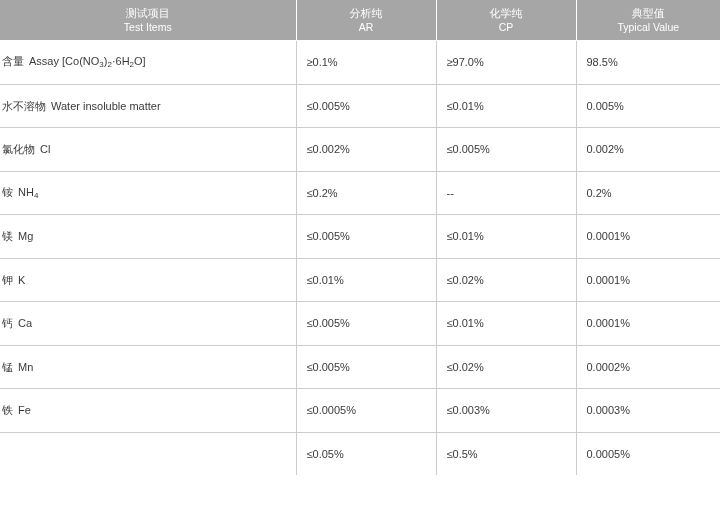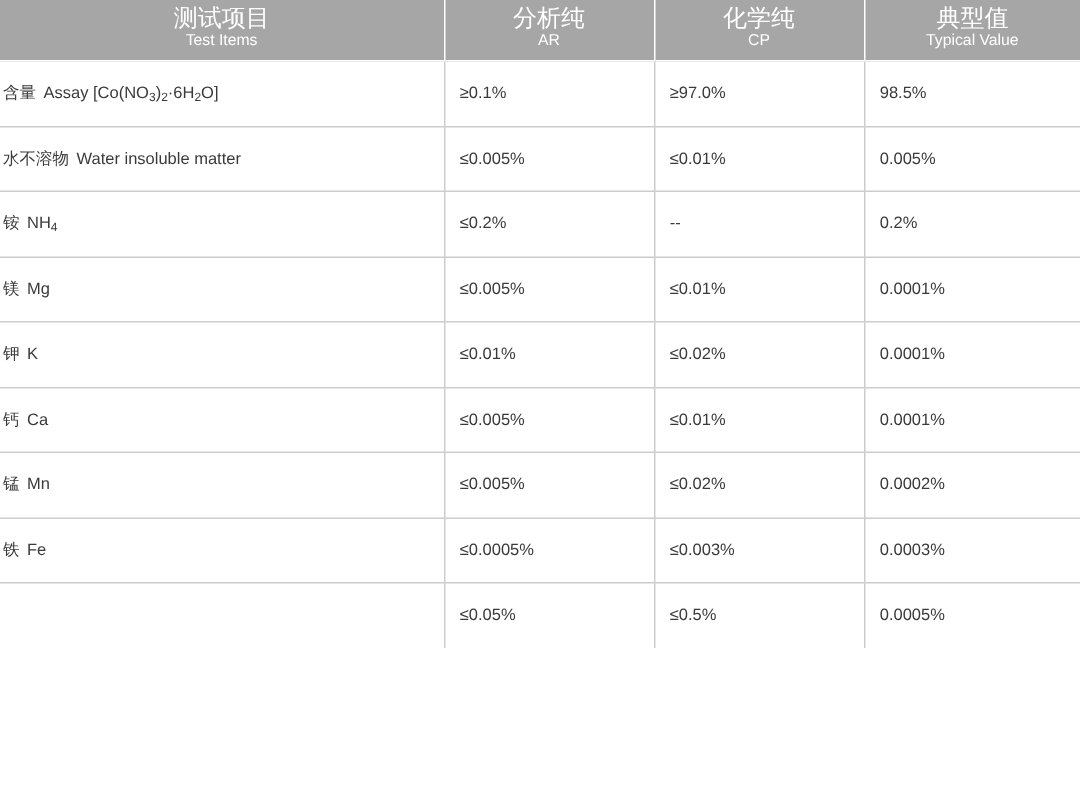--- a/index.html
+++ b/index.html
@@ -34,21 +34,21 @@
     border: 1px solid #ffffff;
     border-top: none;
     text-align: center;
     vertical-align: middle;
     padding: 2px 4px;
   }
   thead th.first { border-left: none; }
   thead th.last { border-right: none; margin-top: 37px; }
   thead th .cn {
     display: block;
-    font-size: 16px;
+    font-size: 11px;
   }
   thead th .en {
     display: block;
     font-size: 10.5px;
   }
 
   tbody td {
     border: 1px solid #cccccc;
     font-size: 11px;
     line-height: 14px;
@@ -110,20 +110,26 @@
         <td>≥97.0%</td>
         <td>98.5%</td>
       </tr>
       <tr>
         <td class="item"><span>水不溶物</span><span class="sp"></span><span>Water insoluble matter</span></td>
         <td>≤0.005%</td>
         <td>≤0.01%</td>
         <td>0.005%</td>
       </tr>
       <tr>
+        <td class="item"><span>氯化物</span><span class="sp"></span><span>Cl</span></td>
+        <td>≤0.002%</td>
+        <td>≤0.005%</td>
+        <td>0.002%</td>
+      </tr>
+      <tr>
         <td class="item"><span>铵</span><span class="sp"></span><span>NH</span><sub>4</sub></td>
         <td>≤0.2%</td>
         <td>--</td>
         <td>0.2%</td>
       </tr>
       <tr>
         <td class="item"><span>镁</span><span class="sp"></span><span>Mg</span></td>
         <td>≤0.005%</td>
         <td>≤0.01%</td>
         <td>0.0001%</td>

